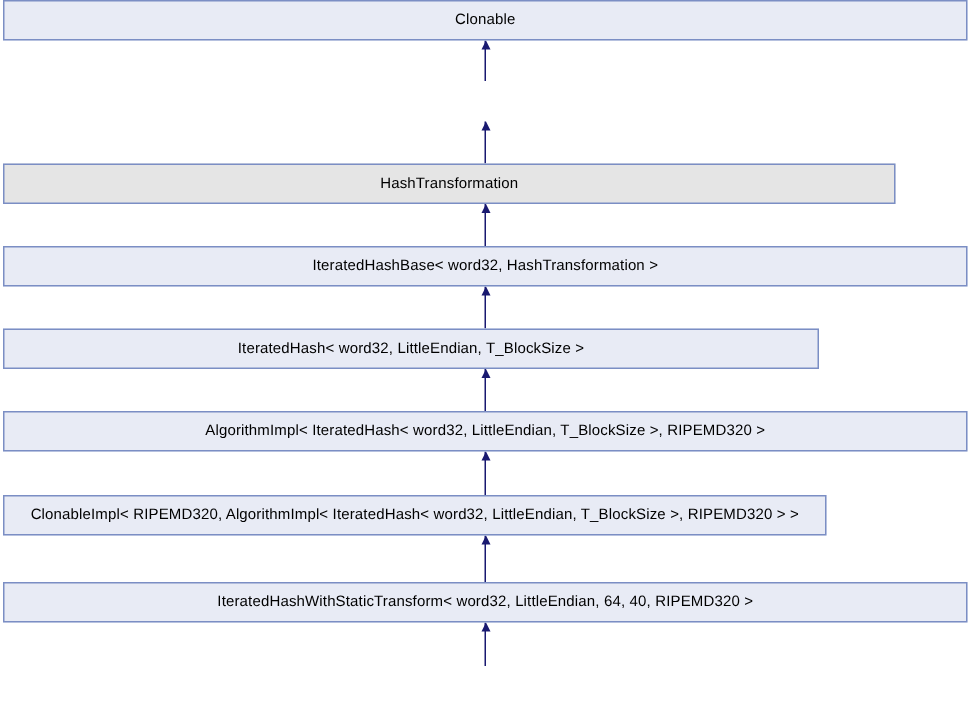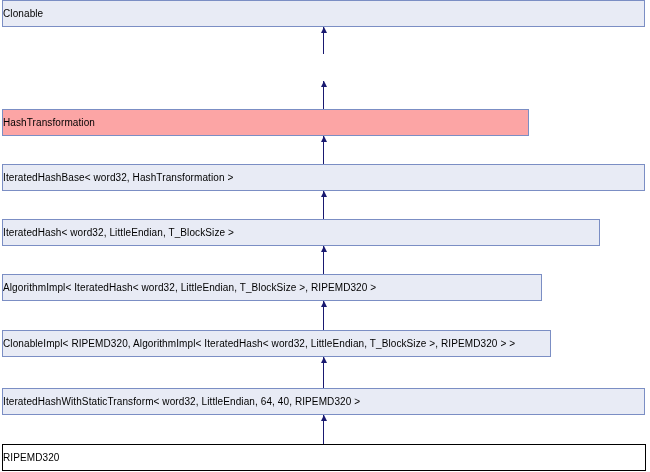--- a/index.html
+++ b/index.html
@@ -20,20 +20,21 @@
     width: 650px;
     height: 472px;
     background: #ffffff;
   }
 
   .node {
     position: absolute;
     box-sizing: border-box;
     height: 27px;
     line-height: 25px;
+    text-align: center;
     font-size: 10px;
     color: #000000;
     white-space: nowrap;
     overflow: hidden;
   }
 
   .node.normal {
     background: #e8ebf5;
     border: 1px solid #7b8ec4;
   }
@@ -82,34 +83,31 @@
     <div class="arrowhead" style="left: 320.5px; top: 246px; border-bottom-color: rgb(25, 25, 112);"></div>
     <div class="edge" style="left: 323px; top: 301px; height: 29px; background: rgb(25, 25, 112);"></div>
     <div class="arrowhead" style="left: 320.5px; top: 301px; border-bottom-color: rgb(25, 25, 112);"></div>
     <div class="edge" style="left: 323px; top: 357px; height: 31px; background: rgb(25, 25, 112);"></div>
     <div class="arrowhead" style="left: 320.5px; top: 357px; border-bottom-color: rgb(25, 25, 112);"></div>
     <div class="edge" style="left: 323px; top: 415px; height: 29px; background: rgb(25, 25, 112);"></div>
     <div class="arrowhead" style="left: 320.5px; top: 415px; border-bottom-color: rgb(25, 25, 112);"></div>
     <div class="node normal" style="left: 2px; top: 0px; width: 643px; background: rgb(232, 235, 245); border-color: rgb(123, 142, 196);">
       <span class="node-label" style="color: rgb(0, 0, 0);">Clonable</span>
     </div>
-    <div class="node normal" style="left: 2px; top: 109px; width: 527px; background: #fca5a5; border-color: rgb(123, 142, 196);">
+    <div class="node normal" style="left: 2px; top: 109px; width: 595px; background: #e5e5e5; border-color: rgb(123, 142, 196);">
       <span class="node-label" style="color: rgb(0, 0, 0);">HashTransformation</span>
     </div>
     <div class="node normal" style="left: 2px; top: 164px; width: 643px; background: rgb(232, 235, 245); border-color: rgb(123, 142, 196);">
       <span class="node-label" style="color: rgb(0, 0, 0);">IteratedHashBase&lt; word32, HashTransformation &gt;</span>
     </div>
-    <div class="node normal" style="left: 2px; top: 219px; width: 598px; background: rgb(232, 235, 245); border-color: rgb(123, 142, 196);">
+    <div class="node normal" style="left: 2px; top: 219px; width: 544px; background: rgb(232, 235, 245); border-color: rgb(123, 142, 196);">
       <span class="node-label" style="color: rgb(0, 0, 0);">IteratedHash&lt; word32, LittleEndian, T_BlockSize &gt;</span>
     </div>
-    <div class="node normal" style="left: 2px; top: 274px; width: 540px; background: rgb(232, 235, 245); border-color: rgb(123, 142, 196);">
+    <div class="node normal" style="left: 2px; top: 274px; width: 643px; background: rgb(232, 235, 245); border-color: rgb(123, 142, 196);">
       <span class="node-label" style="color: rgb(0, 0, 0);">AlgorithmImpl&lt; IteratedHash&lt; word32, LittleEndian, T_BlockSize &gt;, RIPEMD320 &gt;</span>
     </div>
     <div class="node normal" style="left: 2px; top: 330px; width: 549px; background: rgb(232, 235, 245); border-color: rgb(123, 142, 196);">
       <span class="node-label" style="color: rgb(0, 0, 0);">ClonableImpl&lt; RIPEMD320, AlgorithmImpl&lt; IteratedHash&lt; word32, LittleEndian, T_BlockSize &gt;, RIPEMD320 &gt; &gt;</span>
     </div>
     <div class="node normal" style="left: 2px; top: 388px; width: 643px; background: rgb(232, 235, 245); border-color: rgb(123, 142, 196);">
       <span class="node-label" style="color: rgb(0, 0, 0);">IteratedHashWithStaticTransform&lt; word32, LittleEndian, 64, 40, RIPEMD320 &gt;</span>
     </div>
-    <div class="node current" style="left: 2px; top: 444px; width: 644px; background: rgb(255, 255, 255); border-color: rgb(0, 0, 0);">
-      <span class="node-label" style="color: rgb(0, 0, 0);">RIPEMD320</span>
-    </div>
   </div>
 
 </body></html>

